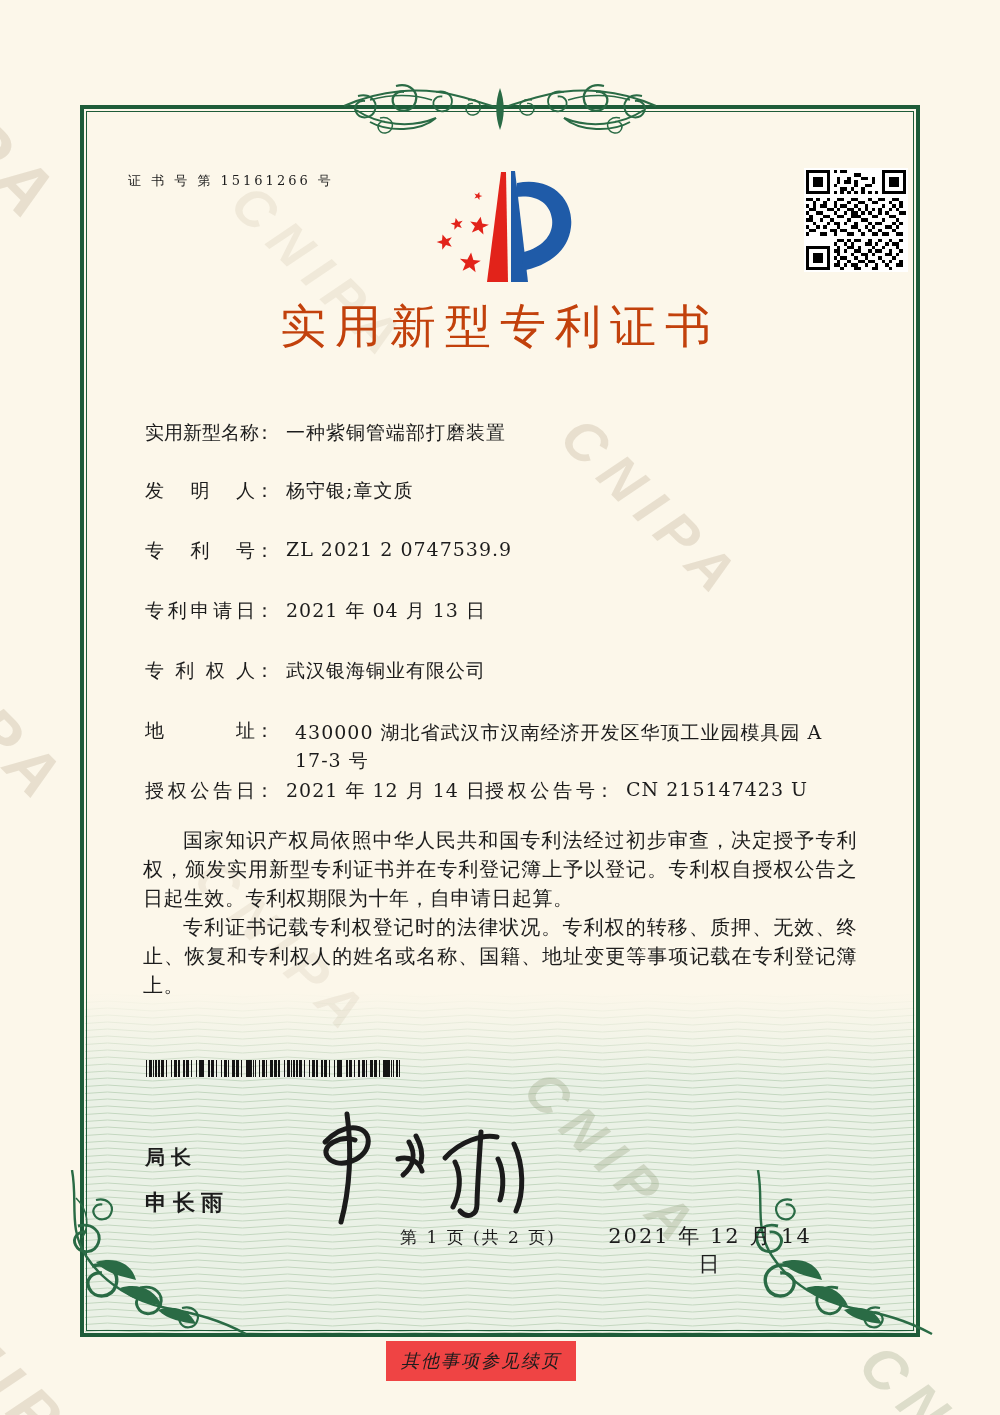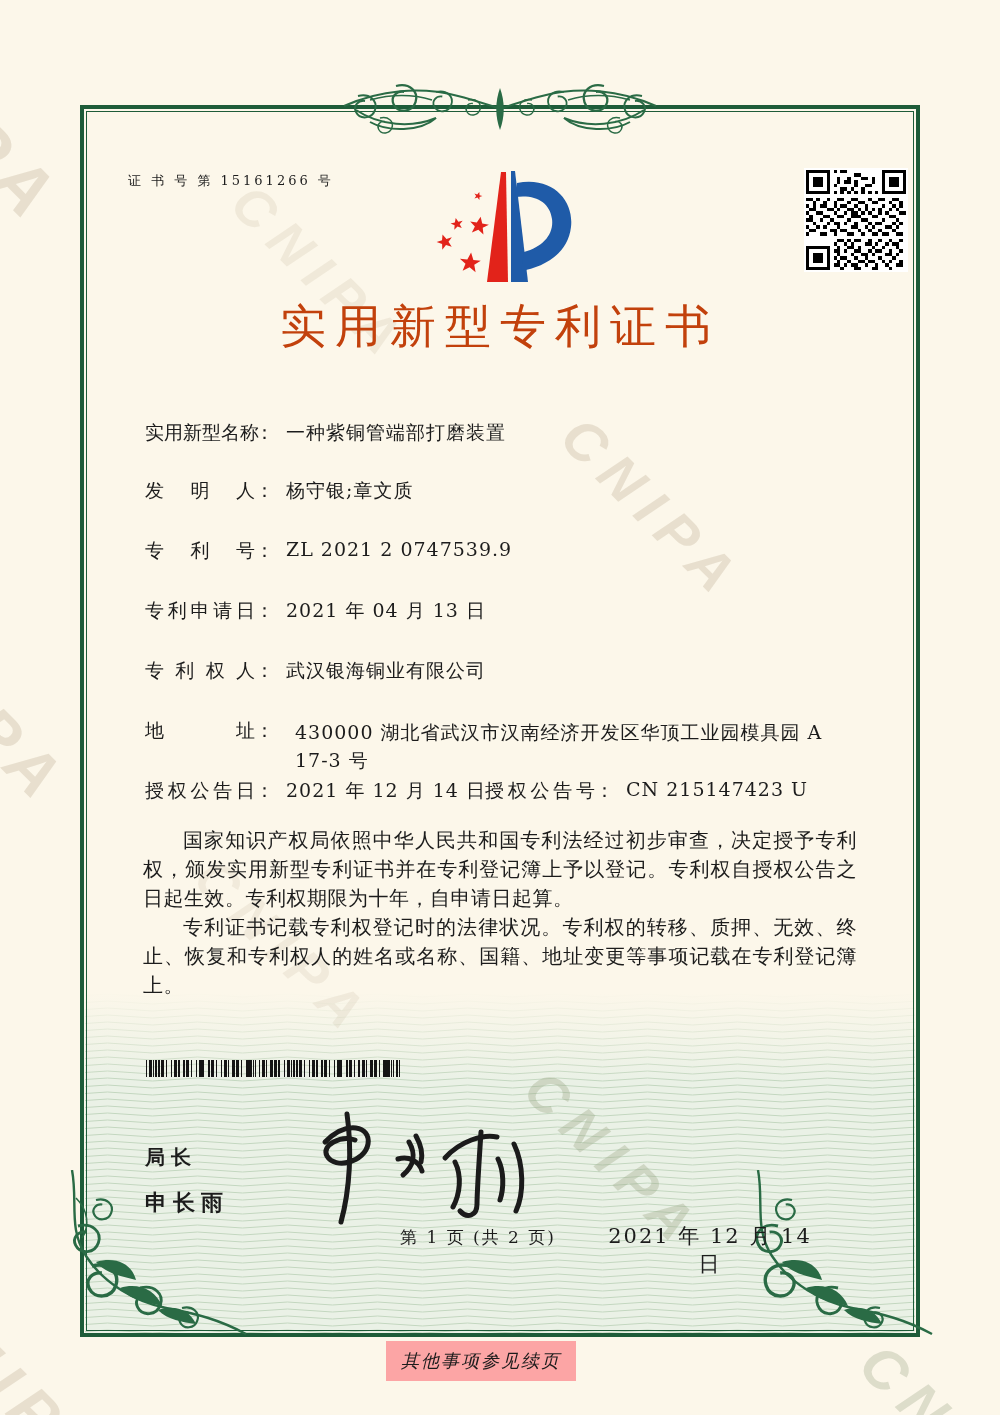--- a/index.html
+++ b/index.html
@@ -61,21 +61,21 @@
   }
   
   .officer-title{position:absolute;left:145px;top:1144px;z-index:6;font-size:20px;letter-spacing:6px;font-weight:600;}
   .officer-name{position:absolute;left:145px;top:1188px;z-index:6;font-size:22px;letter-spacing:6px;font-weight:600;}
   .signature{position:absolute;left:295px;top:1104px;z-index:6;}
   .issue-date{position:absolute;left:595px;top:1222px;width:230px;text-align:center;z-index:6;font-size:21px;letter-spacing:2px;}
   .page-info{position:absolute;left:368px;top:1226px;width:220px;text-align:center;z-index:6;font-size:17px;letter-spacing:2px;}
   
   .footer-note{
     position:absolute;left:386px;top:1341px;width:190px;height:40px;z-index:6;
-    background:#fca5a5;text-align:center;line-height:40px;font-size:18px;
+    background:#ef4444;text-align:center;line-height:40px;font-size:18px;
     font-style:italic;letter-spacing:2px;
   }
   
   .orn{position:absolute;z-index:5;pointer-events:none;}
   .orn-top{left:340px;top:80px;}
   .orn-bl{left:62px;top:1170px;}
   .orn-br{left:748px;top:1170px;transform:scaleX(-1);transform-origin:95px 50%;}
 </style>
 </head>
 <body>

